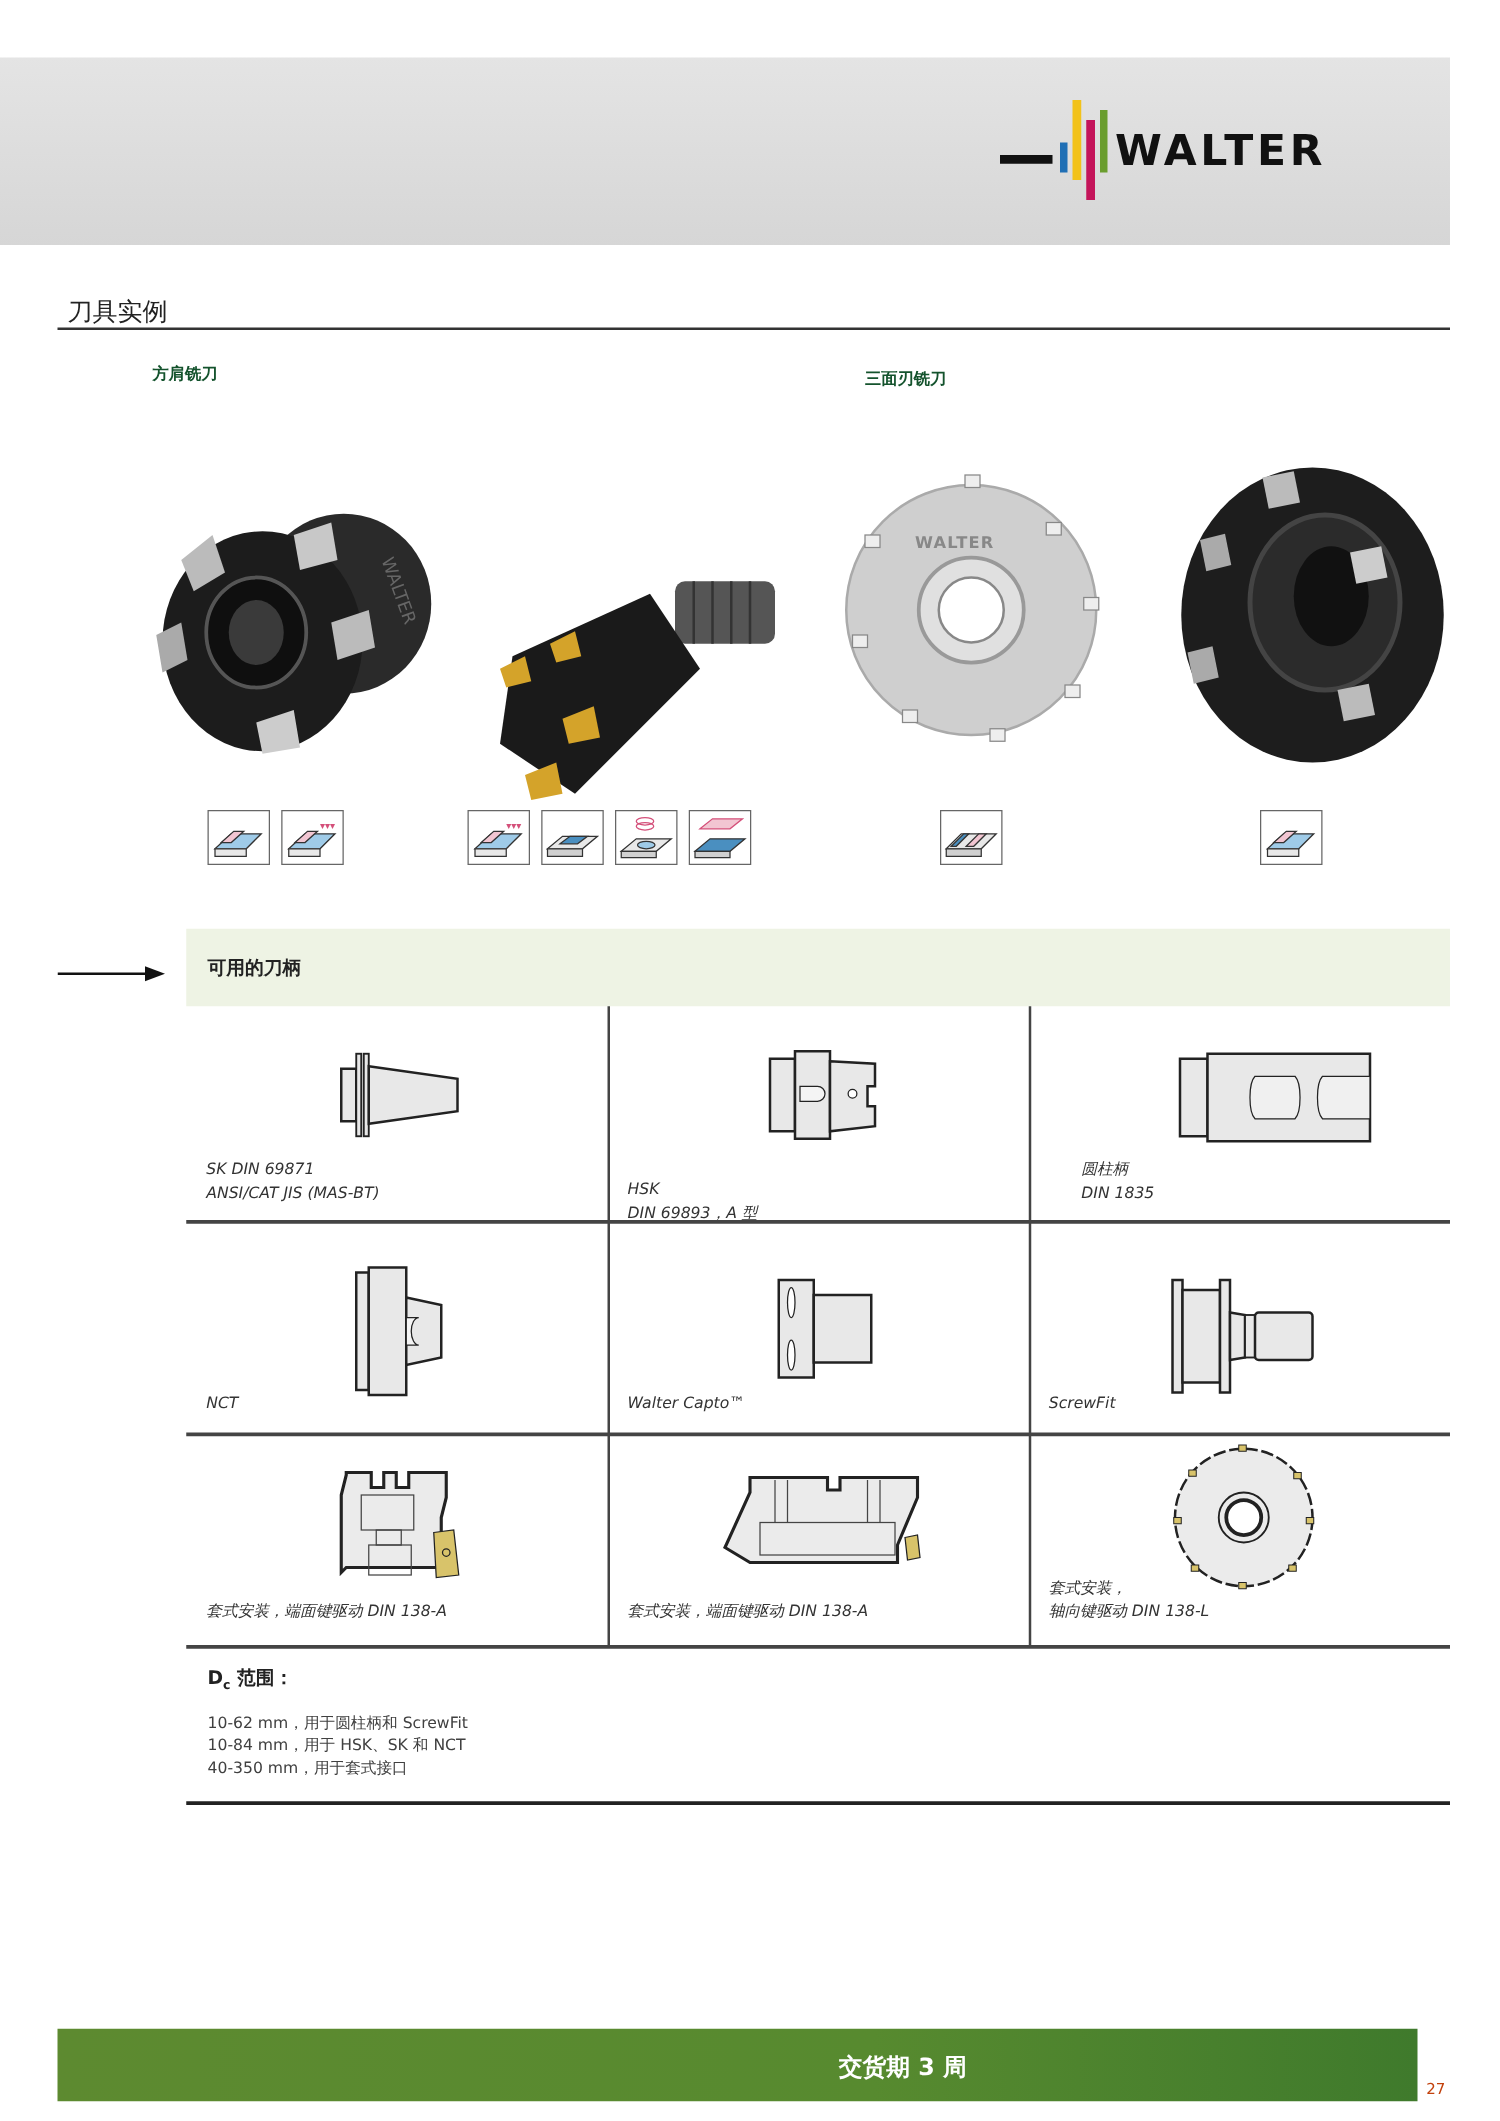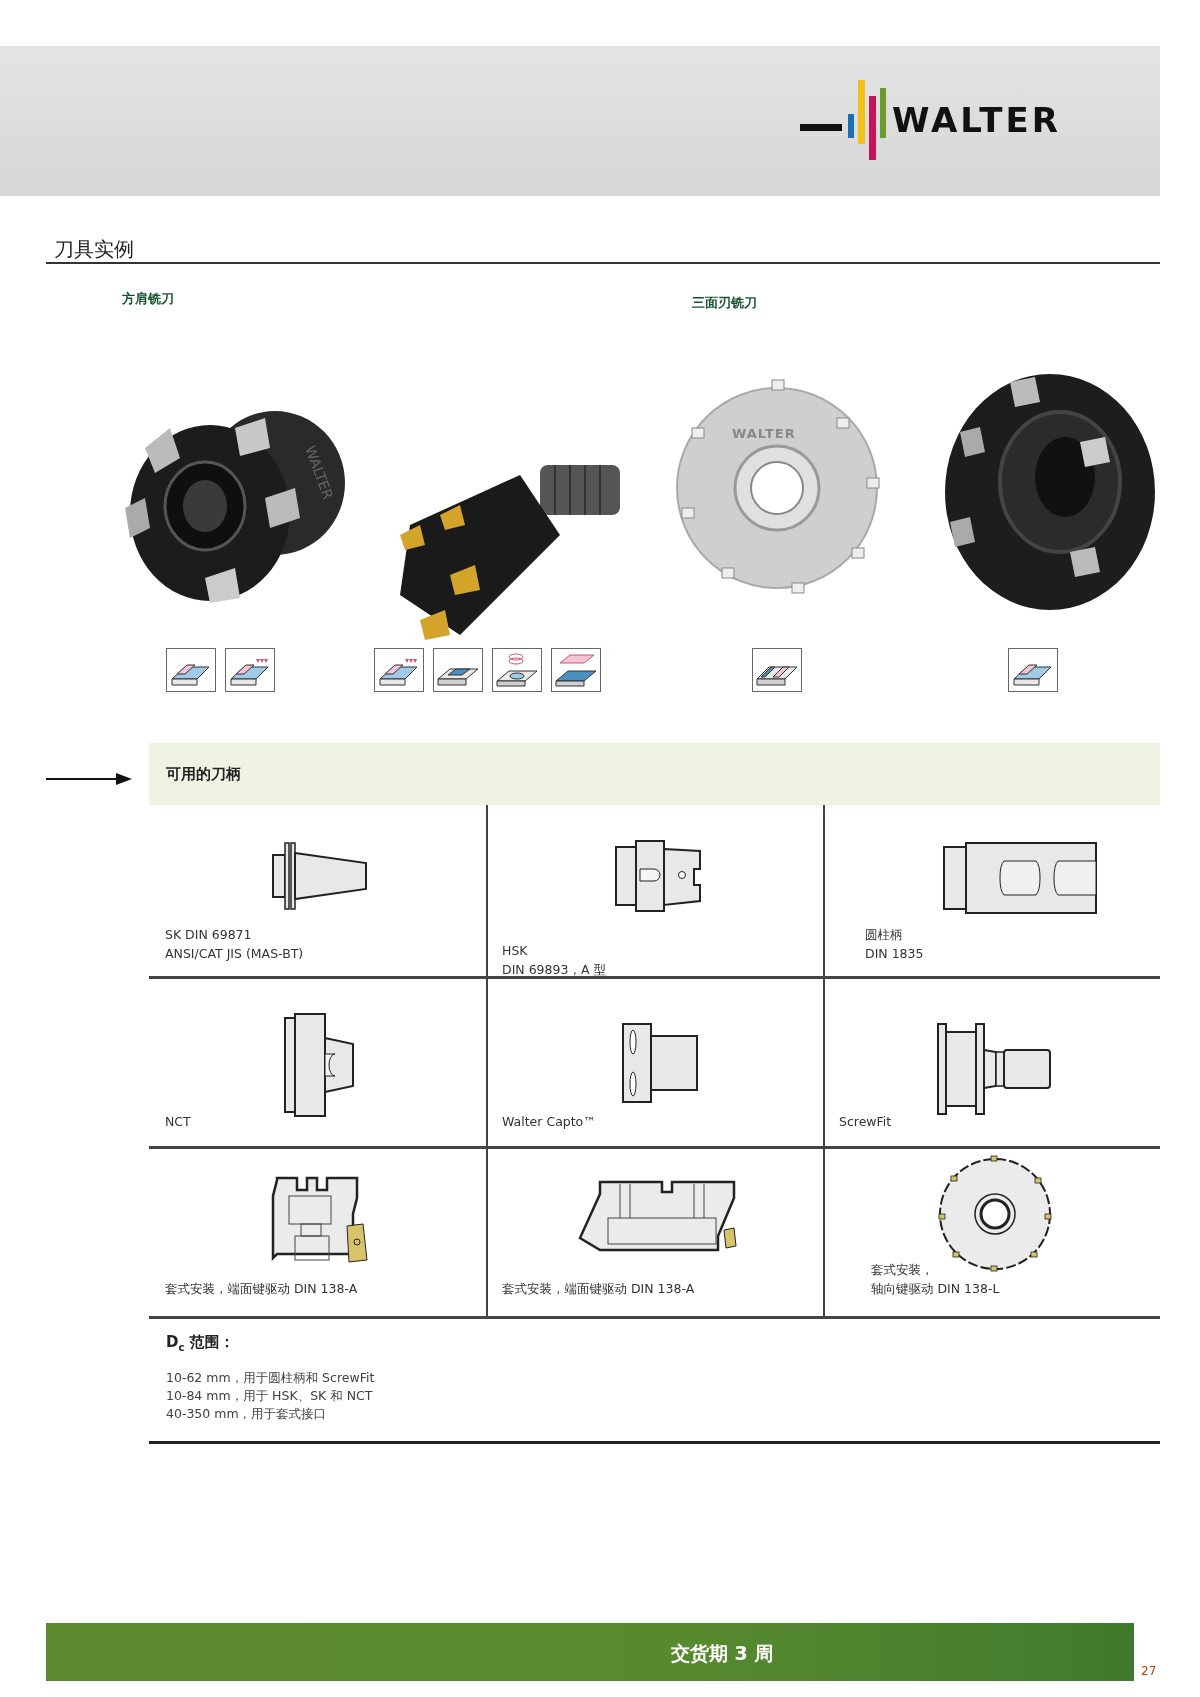--- a/index.html
+++ b/index.html
@@ -7,21 +7,21 @@
   .header-band{position:absolute;left:0;top:46px;width:1160px;height:150px;background:linear-gradient(180deg,#e4e4e4 0%,#d6d6d6 100%);}
   .logo{position:absolute;left:800px;top:80px;width:330px;height:80px;}
   .section-title{position:absolute;left:54px;top:236px;font-size:20px;font-weight:normal;color:#222;}
   .section-rule{position:absolute;left:46px;top:262px;width:1114px;height:2px;background:#333;}
   .sub-label{position:absolute;font-size:13px;font-weight:bold;color:#14532d;}
   .product{position:absolute;}
   .icon-box{position:absolute;width:50px;height:44px;border:1.5px solid #666;background:#fff;box-sizing:border-box;}
   .arrow{position:absolute;left:46px;top:772px;width:86px;height:14px;}
   .avail-band{position:absolute;left:149px;top:743px;width:1011px;height:62px;background:#eef3e4;}
   .avail-title{position:absolute;left:166px;top:765px;font-size:15px;font-weight:bold;color:#222;}
-  .cell{position:absolute;width:337px;height:164px;box-sizing:border-box;}
+  .cell{position:absolute;width:337px;height:164px;box-sizing:border-box;font-style:italic;}
   .vline{position:absolute;width:2px;background:#444;}
   .hline{position:absolute;height:2.5px;background:#444;left:149px;width:1011px;}
   .cap{position:absolute;left:16px;font-size:12.5px;line-height:19px;color:#333;}
   .dc-title{position:absolute;left:166px;top:1333px;font-size:15px;font-weight:bold;color:#222;}
   .dc-line{position:absolute;left:166px;font-size:12.5px;color:#404040;}
   .bottom-rule{position:absolute;left:149px;top:1441px;width:1011px;height:3px;background:#222;}
   .footer{position:absolute;left:46px;top:1623px;width:1088px;height:58px;background:linear-gradient(90deg,#5d8a30 0%,#578a2f 60%,#3f7a2c 100%);}
   .footer-brand{position:absolute;left:24px;top:8px;font-size:34px;color:#fff;font-family:"DejaVu Sans",sans-serif;}
   .footer-delivery{position:absolute;left:625px;top:18px;font-size:19px;font-weight:bold;color:#fff;}
   .page-num{position:absolute;left:1141px;top:1664px;font-size:12px;color:#c2410c;}
@@ -269,21 +269,21 @@
       <rect x="56" y="4" width="6" height="5"></rect>
         <rect x="100" y="26" width="6" height="5"></rect>
         <rect x="110" y="62" width="6" height="5"></rect>
       <rect x="96" y="100" width="6" height="5"></rect>
         <rect x="56" y="114" width="6" height="5"></rect>
         <rect x="18" y="100" width="6" height="5"></rect>
       <rect x="4" y="62" width="6" height="5"></rect>
         <rect x="16" y="24" width="6" height="5"></rect>
     </g>
   </svg>
-  <div class="cap" style="top:112px;margin-left:32px;">
+  <div class="cap" style="top:112px;">
       <div>套式安装，</div>
       <div>轴向键驱动 DIN 138-L</div>
     </div>
 </div>
 
 <div class="dc-title"><span>D</span><sub style="font-size:10px;">c</sub><span> 范围：</span></div>
 <div class="dc-line" style="top:1370px;">10-62 mm，用于圆柱柄和 ScrewFit</div>
 <div class="dc-line" style="top:1388px;">10-84 mm，用于 HSK、SK 和 NCT</div>
 <div class="dc-line" style="top:1406px;">40-350 mm，用于套式接口</div>
 <div class="bottom-rule"></div>

